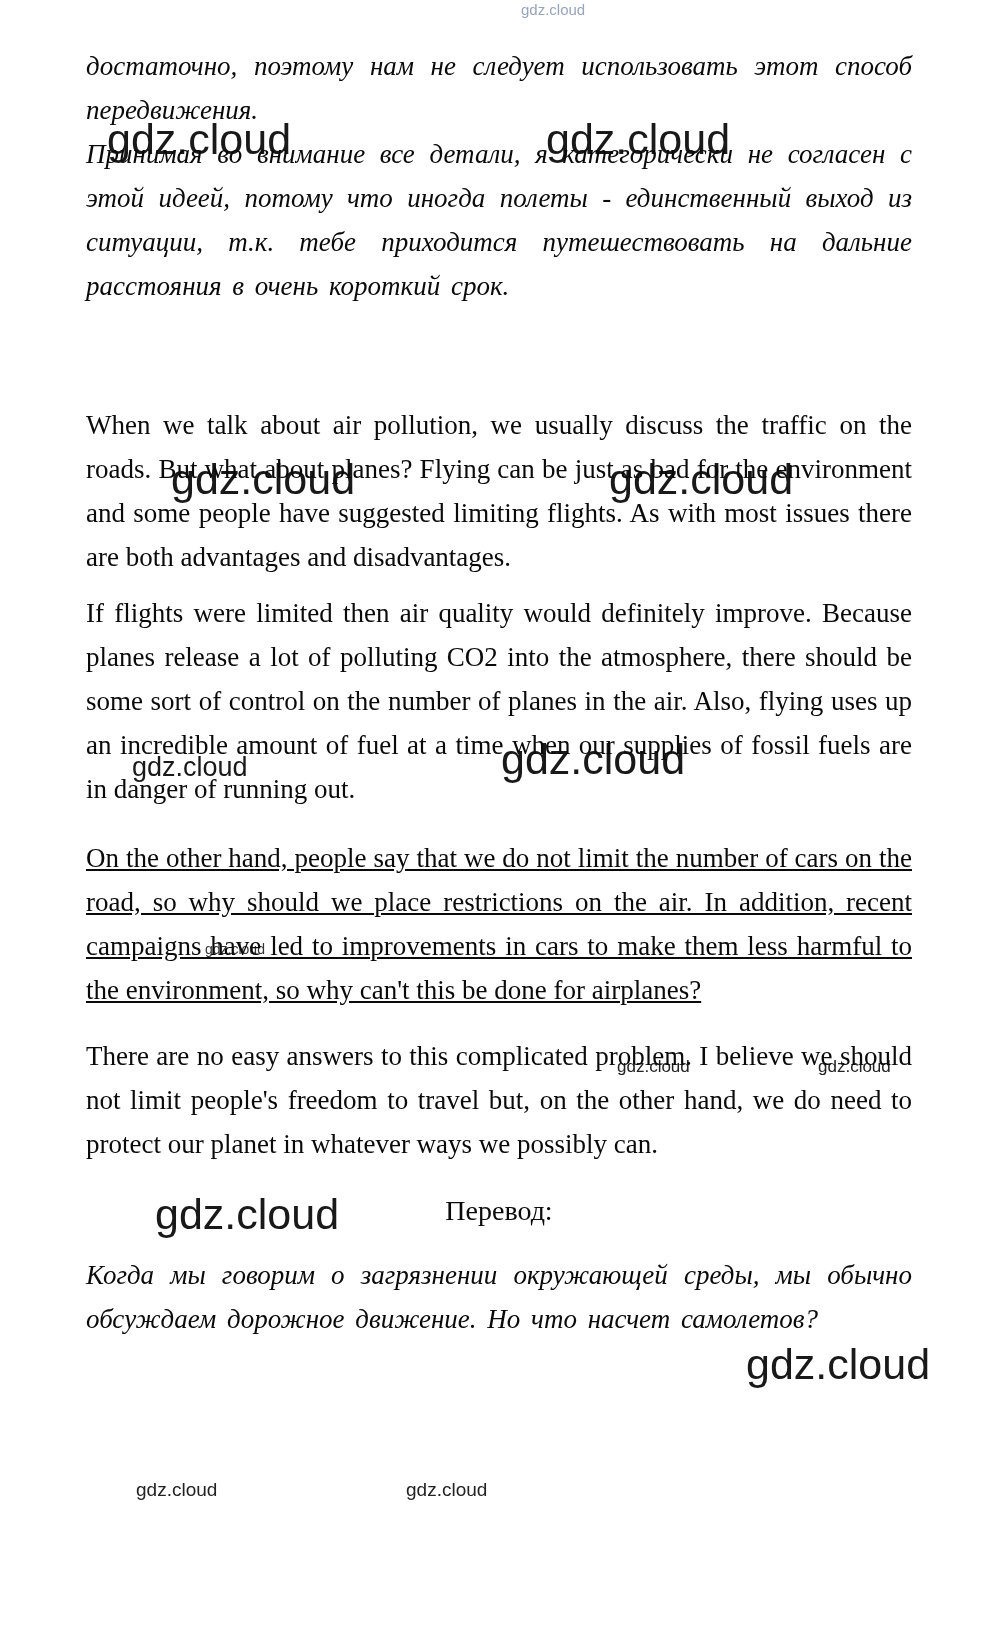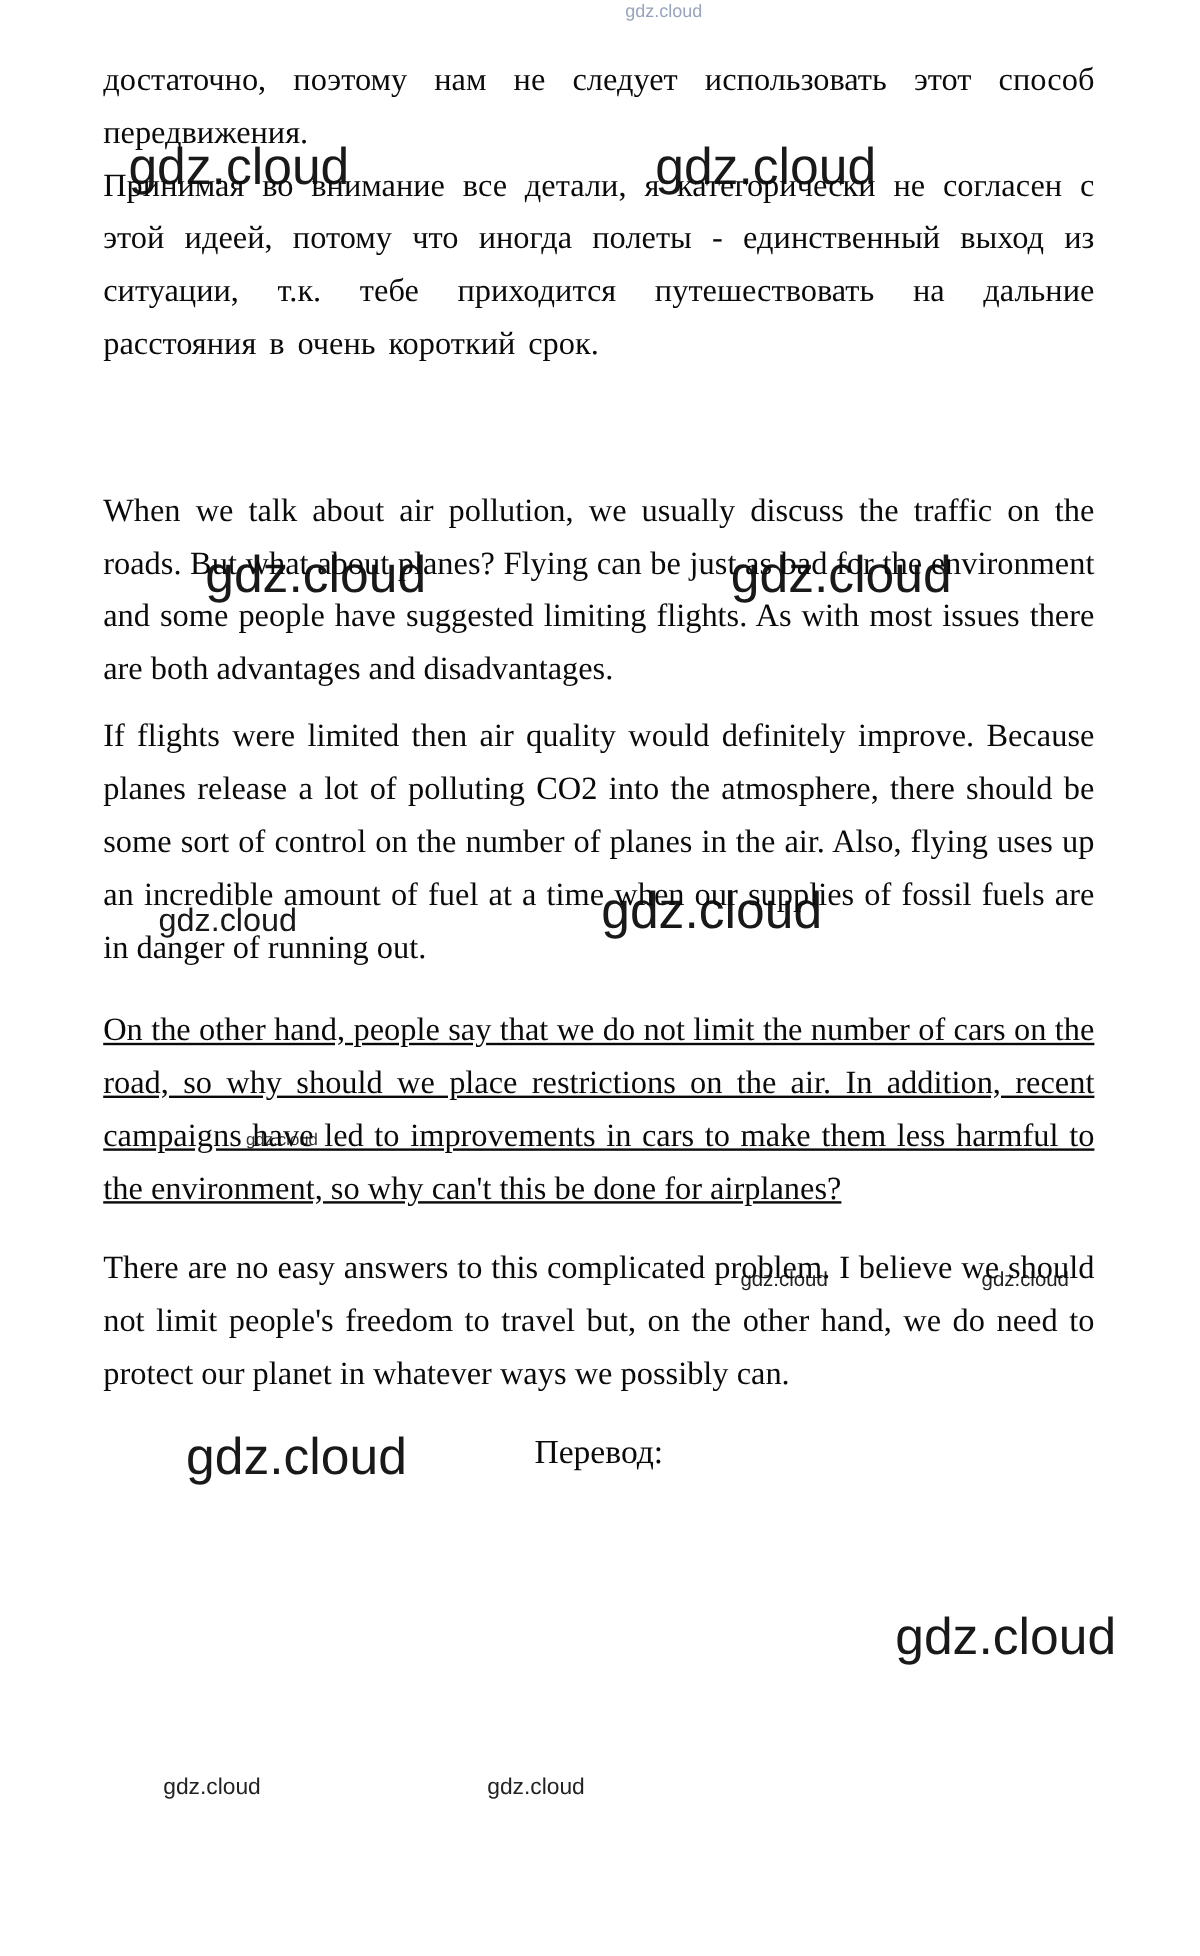--- a/index.html
+++ b/index.html
@@ -20,20 +20,21 @@
     right: 44px;
     top: 44px;
   }
   .content p {
     font-size: 27px;
     line-height: 44px;
     text-align: justify;
     color: #0a0a0a;
   }
   .ru {
+    font-style: italic;
     font-family: "Liberation Serif", serif;
     word-spacing: 4px;
   }
   .en {
     font-style: normal;
     font-family: "Liberation Serif", serif;
   }
   .p-ru-1 { margin-top: 0; }
   .p-ru-2 { }
   .p-ru-3 { margin-top: 19px; }
@@ -98,15 +99,16 @@
     <p class="ru p-ru-1">достаточно, поэтому нам не следует использовать этот способ передвижения.</p>
     <p class="ru p-ru-2">Принимая во внимание все детали, я категорически не согласен с этой идеей, потому что иногда полеты - единственный выход из ситуации, т.к. тебе приходится путешествовать на дальние расстояния в очень короткий срок.</p>
 
     <p class="en p-en-1">When we talk about air pollution, we usually discuss the traffic on the roads. But what about planes? Flying can be just as bad for the environment and some people have suggested limiting flights. As with most issues there are both advantages and disadvantages.</p>
     <p class="en p-en-2">If flights were limited then air quality would definitely improve. Because planes release a lot of polluting CO2 into the atmosphere, there should be some sort of control on the number of planes in the air. Also, flying uses up an incredible amount of fuel at a time when our supplies of fossil fuels are in danger of running out.</p>
     <p class="en p-en-3">On the other hand, people say that we do not limit the number of cars on the road, so why should we place restrictions on the air. In addition, recent campaigns have led to improvements in cars to make them less harmful to the environment, so why can't this be done for airplanes?</p>
     <p class="en p-en-4">There are no easy answers to this complicated problem. I believe we should not limit people's freedom to travel but, on the other hand, we do need to protect our planet in whatever ways we possibly can.</p>
 
     <h3 class="translation-heading">Перевод:</h3>
 
+    <p class="ru p-ru-trans-1">Когда мы говорим о загрязнении окружающей среды, мы обычно обсуждаем дорожное движение. Но что насчет самолетов?</p>
   </div>
 
 </div>
 
 </body></html>

